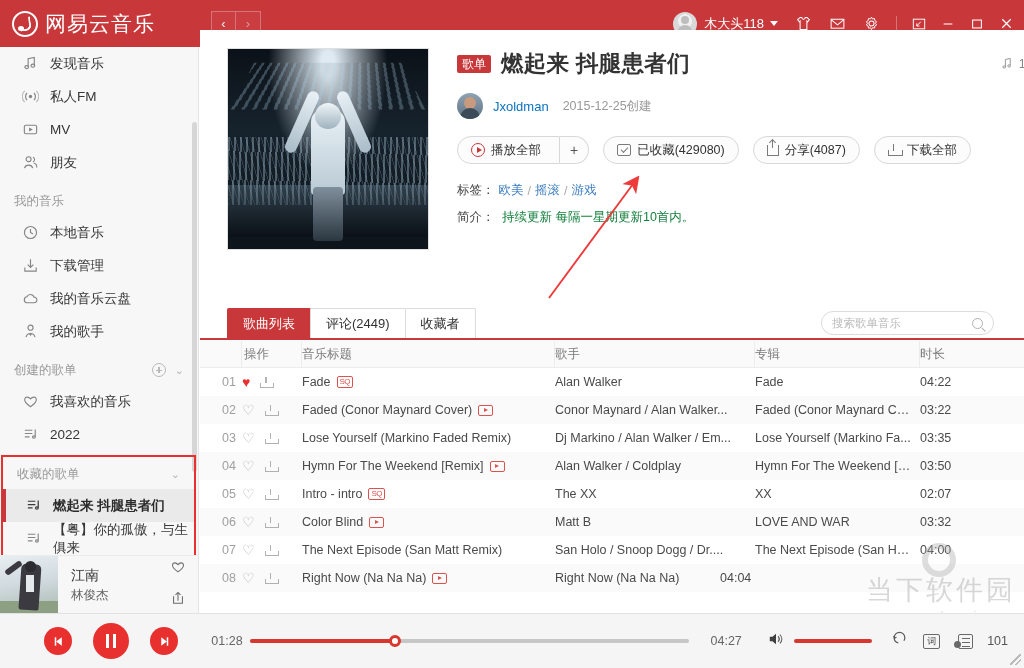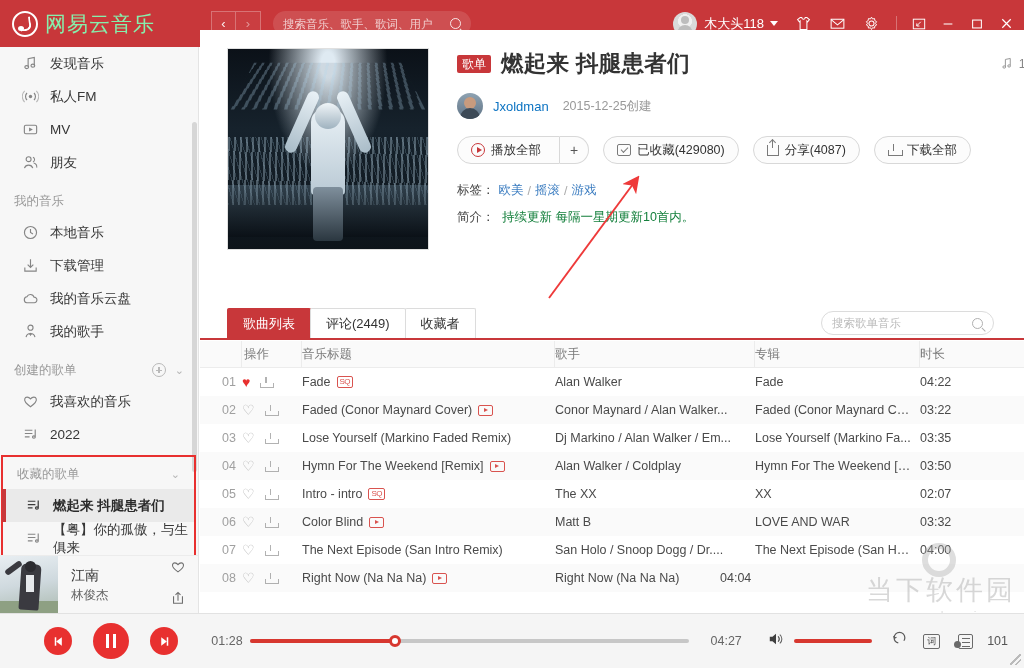--- a/index.html
+++ b/index.html
@@ -24,21 +24,21 @@
     content: ""; position: absolute; left: 6px; top: 4px;
     width: 9px; height: 12px; border: 2px solid #fff;
     border-top: none; border-left: none; border-radius: 0 0 6px 0;
     transform: rotate(-8deg);
   }
   .logo-mark::before {
     content: ""; position: absolute; left: 4px; top: 13px;
     width: 6px; height: 5px; background: #fff; border-radius: 50%;
   }
   .logo-text {
-    color: #86efac; font-size: 21px; margin-left: 7px; letter-spacing: 1px;
+    color: #ffffff; font-size: 21px; margin-left: 7px; letter-spacing: 1px;
     font-weight: 500;
   }
   .navbtns { display: flex; margin-left: 9px; }
   .navbtn {
     width: 25px; height: 25px; border: 1px solid rgba(255,255,255,.28);
     display: flex; align-items: center; justify-content: center;
     color: rgba(255,255,255,.92); font-size: 13px; background: rgba(255,255,255,.04);
   }
   .navbtn + .navbtn { border-left: none; color: rgba(255,255,255,.45); }
   .searchbox {
@@ -447,24 +447,20 @@
 <body>
 
 <div class="topbar">
   <div class="logo-wrap">
     <div class="logo-mark"></div>
     <span class="logo-text">网易云音乐</span>
   </div>
   <div class="navbtns">
     <div class="navbtn">‹</div>
     <div class="navbtn">›</div>
-  </div>
-  <div class="searchbox">
-    <input type="text" placeholder="搜索音乐、歌手、歌词、用户" style="">
-    <div class="search-mag"></div>
   </div>
   <div class="top-right">
     <div class="avatar-sm"></div>
     <span class="uname">木大头118</span>
     <div class="caret-dn"></div>
     <div class="ticon">
       <svg width="17" height="17" viewBox="0 0 20 20">
           <path d="M6 3 L3 5.5 L5 8 L6 7 L6 17 L14 17 L14 7 L15 8 L17 5.5 L14 3 L12 3 A2 2 0 0 1 8 3 Z" fill="none" stroke="#fff" stroke-width="1.2"></path>
         </svg>
     </div>
@@ -866,21 +862,21 @@
           <div class="c-alb">LOVE AND WAR</div>
           <div class="c-len">03:32</div>
         </div>
         <div class="tr">
           <div class="c-num">07</div>
           <div class="c-act">
             <span class="heart-o">♡</span>
             <span class="dl-sm"></span>
           </div>
           <div class="c-tit">
-            <span>The Next Episode (San Intro Remix)</span>
+            <span>The Next Episode (San Matt Remix)</span>
           </div>
           <div class="c-art">San Holo / Snoop Dogg / Dr....</div>
           <div class="c-alb">The Next Episode (San Ho...</div>
           <div class="c-len">04:00</div>
         </div>
         <div class="tr odd">
           <div class="c-num">08</div>
           <div class="c-act">
             <span class="heart-o">♡</span>
             <span class="dl-sm"></span>

